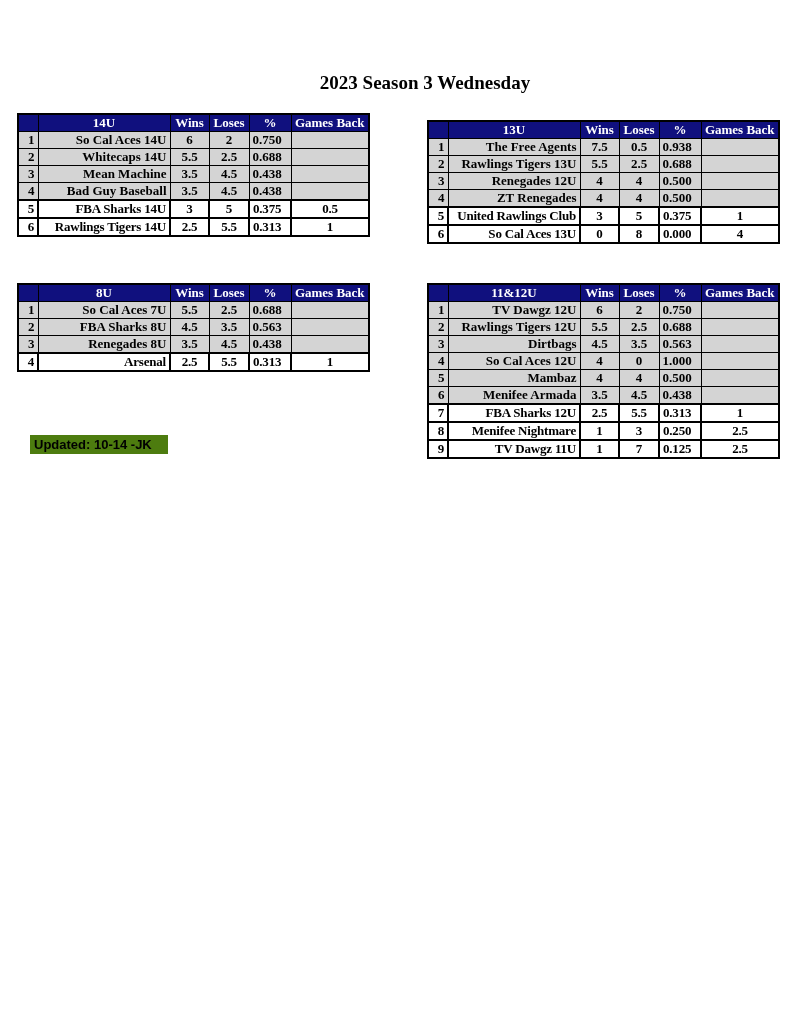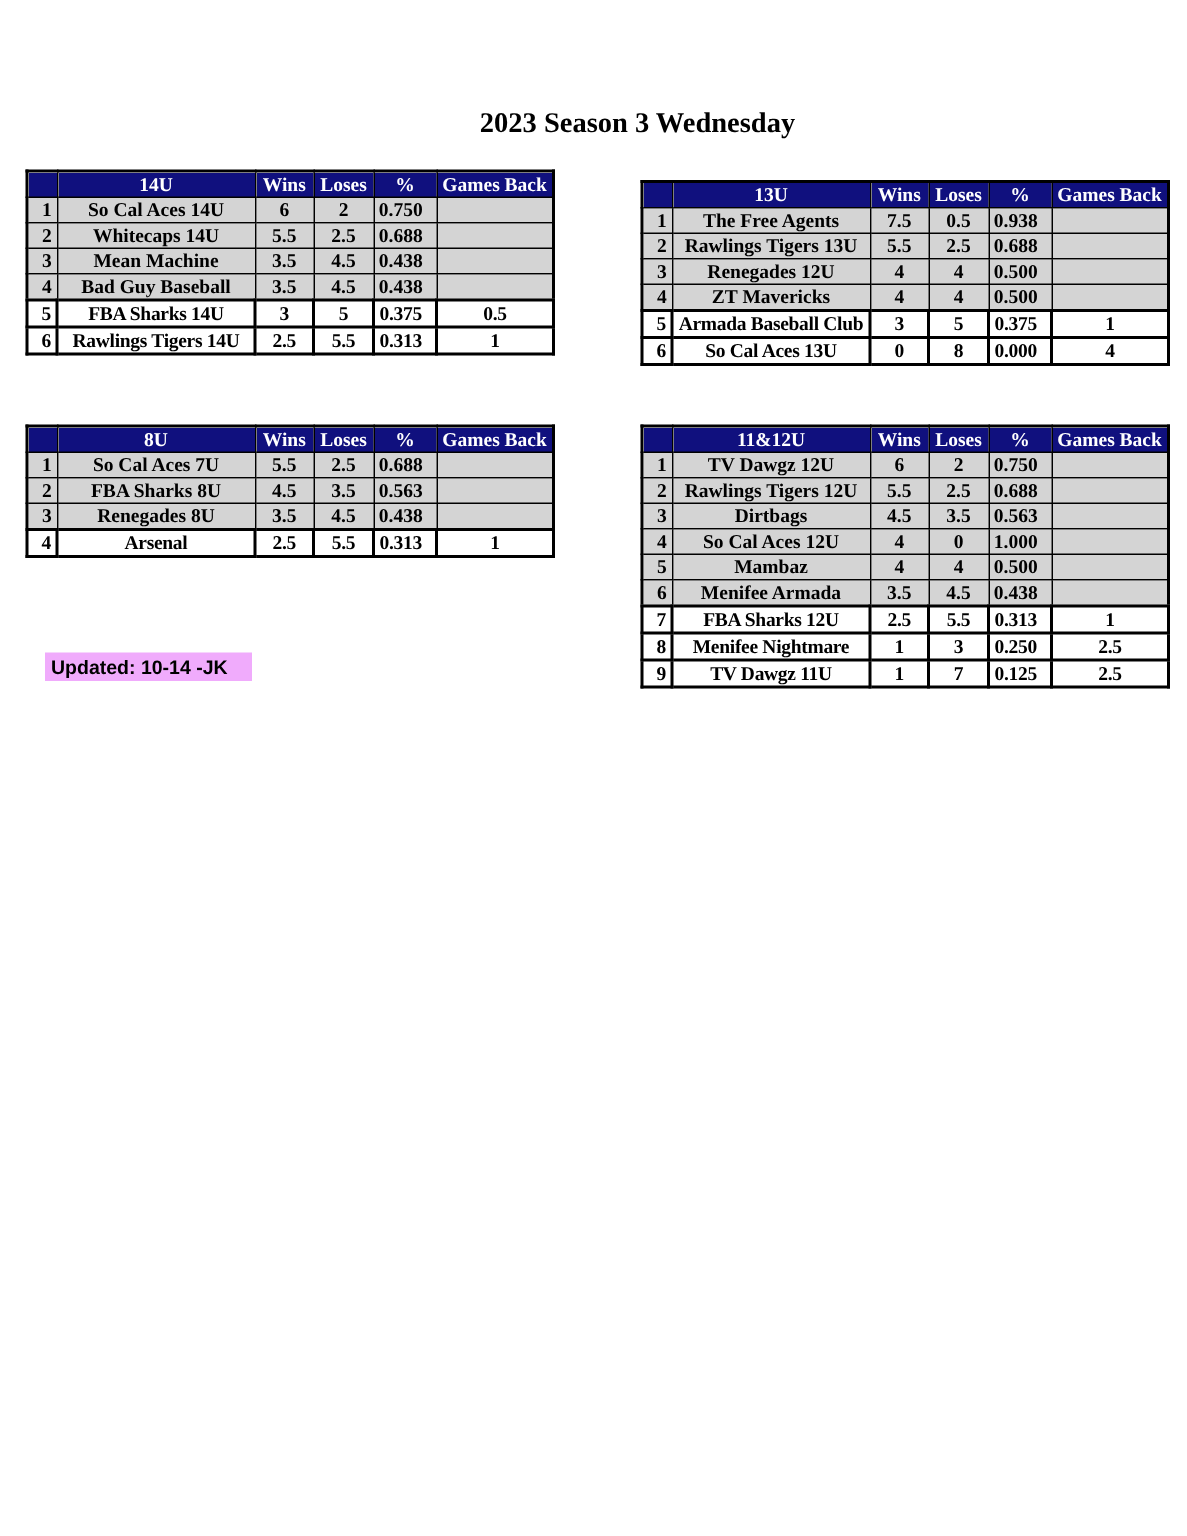--- a/index.html
+++ b/index.html
@@ -42,33 +42,33 @@
     overflow: hidden;
     white-space: nowrap;
   }
   table.standings th {
     background: #10107E;
     color: #ffffff;
     text-align: center;
     font-weight: bold;
   }
   .col-rank  { width: 12px; text-align: right; padding: 0 2px 0 1px; }
-  .col-team  { width: 124px; text-align: center; }
+  .col-team  { width: 124px; text-align: right; }
   .col-wins  { width: 31px; text-align: center; }
   .col-loses { width: 32px; text-align: center; }
   .col-pct   { width: 34px; text-align: left; }
   .col-gb    { width: 70px; text-align: center; margin-left: 44px; }
 
   tr.row-gray td { background: #D4D4D4; }
   tr.row-white td { background: #ffffff; border-width: 2px; letter-spacing: -0.2px; }
 
   .updated-note {
     position: absolute;
     left: 30px; top: 435px;
-    background: #f0abfc;
+    background: #4d7c0f;
     color: #000;
     font-family: "Liberation Sans", sans-serif;
     font-weight: bold;
     font-size: 13px;
     line-height: 15px;
     padding: 2px 16px 2px 4px;
     white-space: nowrap;
   }
 </style>
 </head>
@@ -172,29 +172,29 @@
         <tr class="row-gray">
           <td class="col-rank">3</td>
           <td class="col-team">Renegades 12U</td>
           <td class="col-wins">4</td>
           <td class="col-loses">4</td>
           <td class="col-pct">0.500</td>
           <td class="col-gb"></td>
         </tr>
         <tr class="row-gray">
           <td class="col-rank">4</td>
-          <td class="col-team">ZT Mavericks</td>
+          <td class="col-team">ZT Renegades</td>
           <td class="col-wins">4</td>
           <td class="col-loses">4</td>
           <td class="col-pct">0.500</td>
           <td class="col-gb"></td>
         </tr>
         <tr class="row-white">
           <td class="col-rank">5</td>
-          <td class="col-team">Armada Baseball Club</td>
+          <td class="col-team">United Rawlings Club</td>
           <td class="col-wins">3</td>
           <td class="col-loses">5</td>
           <td class="col-pct">0.375</td>
           <td class="col-gb">1</td>
         </tr>
         <tr class="row-white">
           <td class="col-rank">6</td>
           <td class="col-team">So Cal Aces 13U</td>
           <td class="col-wins">0</td>
           <td class="col-loses">8</td>

